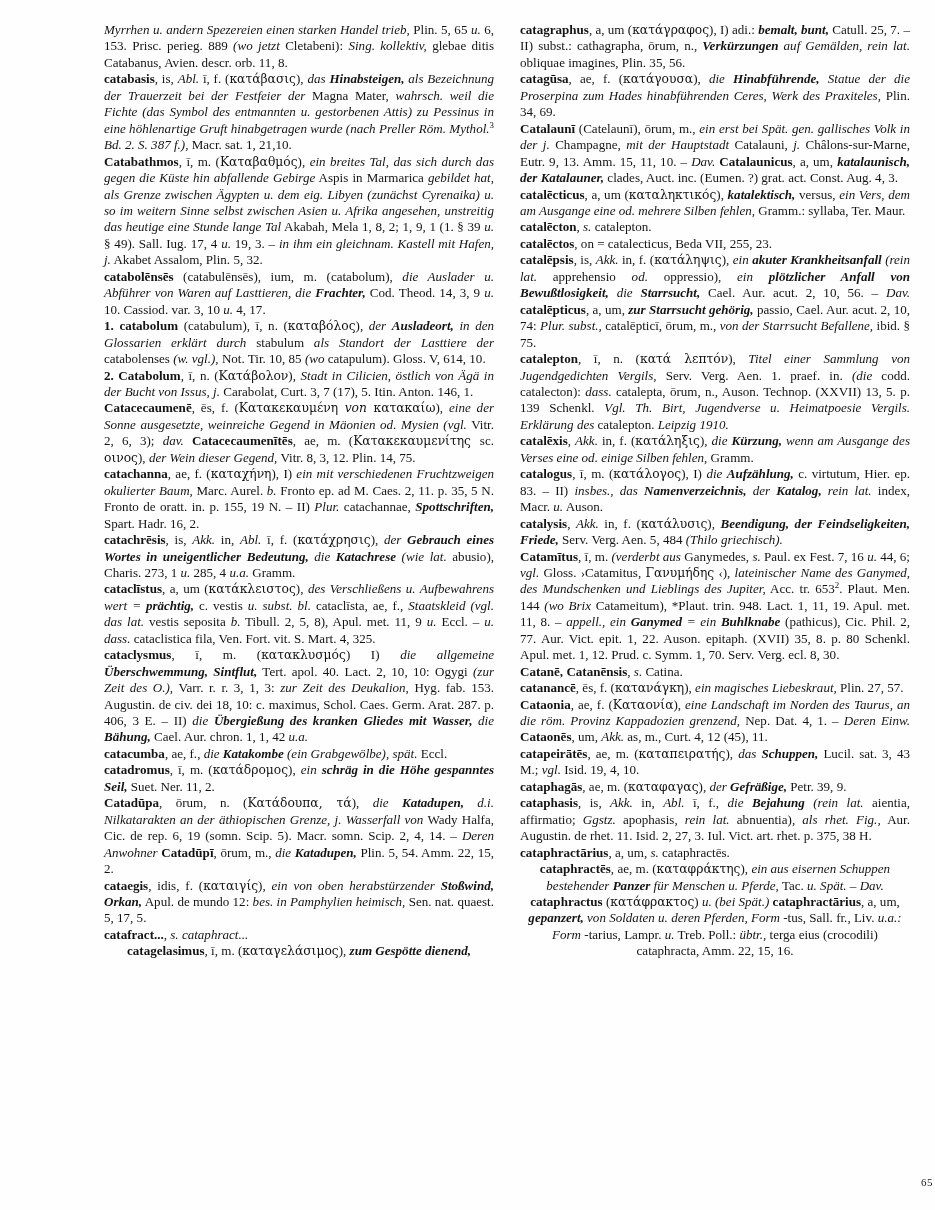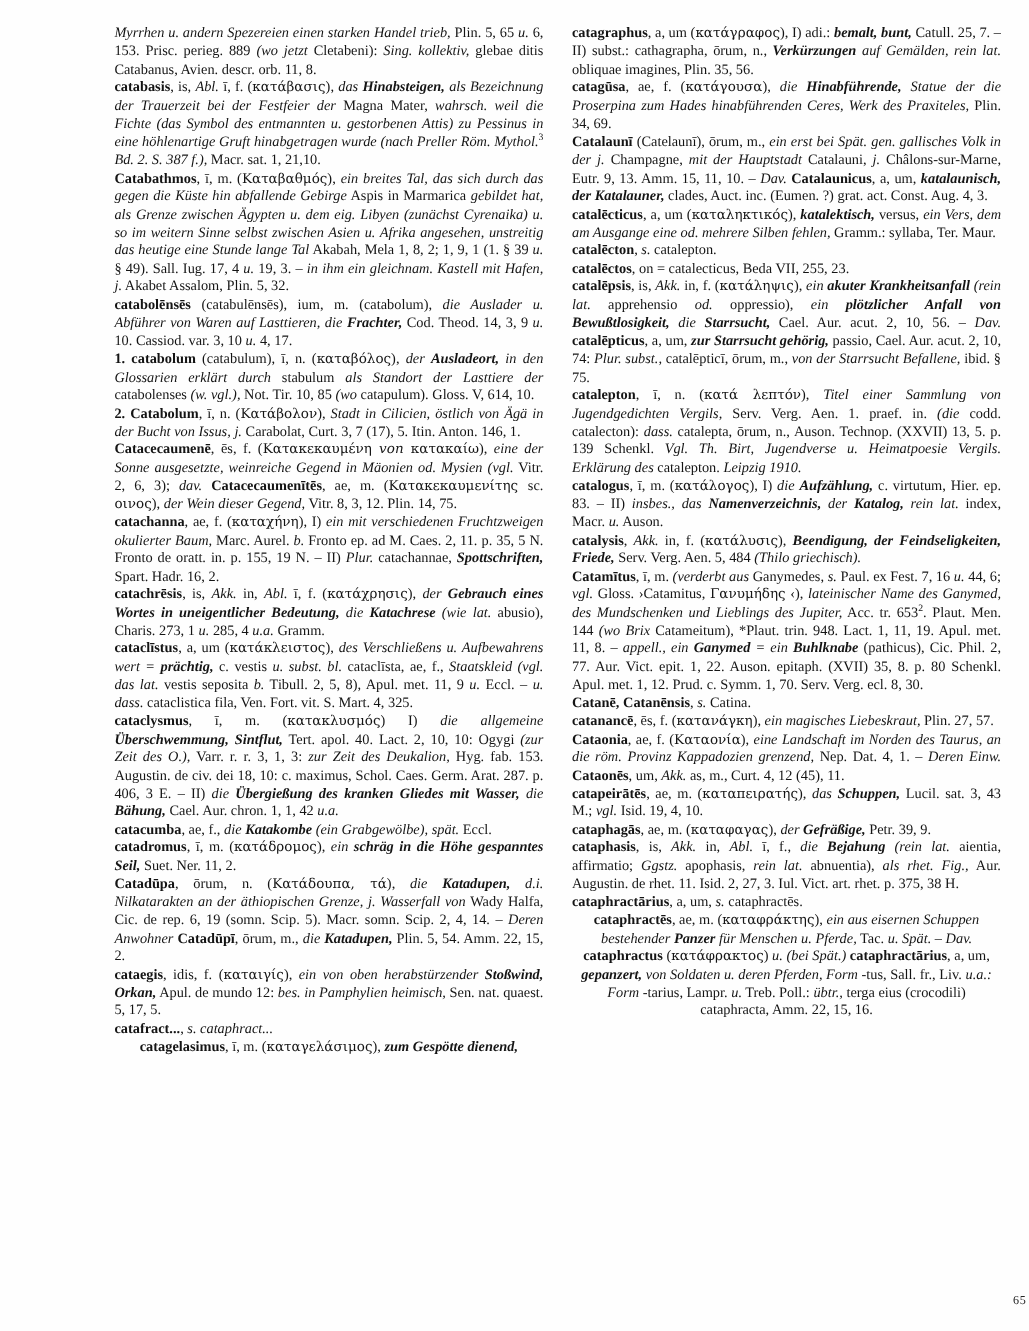--- a/index.html
+++ b/index.html
@@ -93,20 +93,21 @@
       </div>
     <div class="col" id="right-col">
         <p class="entry"><span class="hw">catagraphus</span><span class="rm">, a, um (</span><span class="gr">κατάγραφος</span><span class="rm">), I) adi.: </span><span class="bi">bemalt, bunt,</span><span class="rm"> Catull. 25, 7. – II) subst.: cathagrapha, ōrum, n., </span><span class="bi">Verkürzungen</span><span class="it"> auf Gemälden, rein lat.</span><span class="rm"> obliquae imagines, Plin. 35, 56.</span></p>
         <p class="entry"><span class="hw">catagūsa</span><span class="rm">, ae, f. (</span><span class="gr">κατάγουσα</span><span class="rm">), </span><span class="it">die </span><span class="bi">Hinabführende,</span><span class="it"> Statue der die Proserpina zum Hades hinabführenden Ceres, Werk des Praxiteles,</span><span class="rm"> Plin. 34, 69.</span></p>
         <p class="entry"><span class="hw">Catalaunī</span><span class="rm"> (Catelaunī), ōrum, m., </span><span class="it">ein erst bei Spät. gen. gallisches Volk in der j.</span><span class="rm"> Champagne, </span><span class="it">mit der Hauptstadt</span><span class="rm"> Catalauni, </span><span class="it">j.</span><span class="rm"> Châlons-sur-Marne, Eutr. 9, 13. Amm. 15, 11, 10. – </span><span class="it">Dav.</span><span class="rm"> </span><span class="hw">Catalaunicus</span><span class="rm">, a, um, </span><span class="bi">katalaunisch, der Katalauner,</span><span class="rm"> clades, Auct. inc. (Eumen. ?) grat. act. Const. Aug. 4, 3.</span></p>
         <p class="entry"><span class="hw">catalēcticus</span><span class="rm">, a, um (</span><span class="gr">καταληκτικός</span><span class="rm">), </span><span class="bi">katalektisch,</span><span class="rm"> versus, </span><span class="it">ein Vers, dem am Ausgange eine od. mehrere Silben fehlen,</span><span class="rm"> Gramm.: syllaba, Ter. Maur.</span></p>
         <p class="entry"><span class="hw">catalēcton</span><span class="rm">, </span><span class="it">s.</span><span class="rm"> catalepton.</span></p>
         <p class="entry"><span class="hw">catalēctos</span><span class="rm">, on = catalecticus, Beda VII, 255, 23.</span></p>
         <p class="entry"><span class="hw">catalēpsis</span><span class="rm">, is, </span><span class="it">Akk.</span><span class="rm"> in, f. (</span><span class="gr">κατάληψις</span><span class="rm">), </span><span class="it">ein </span><span class="bi">akuter Krankheitsanfall</span><span class="it"> (rein lat.</span><span class="rm"> apprehensio </span><span class="it">od.</span><span class="rm"> oppressio), </span><span class="it">ein </span><span class="bi">plötzlicher Anfall von Bewußtlosigkeit,</span><span class="it"> die </span><span class="bi">Starrsucht,</span><span class="rm"> Cael. Aur. acut. 2, 10, 56. – </span><span class="it">Dav.</span><span class="rm"> </span><span class="hw">catalēpticus</span><span class="rm">, a, um, </span><span class="bi">zur Starrsucht gehörig,</span><span class="rm"> passio, Cael. Aur. acut. 2, 10, 74: </span><span class="it">Plur. subst.,</span><span class="rm"> catalēpticī, ōrum, m., </span><span class="it">von der Starrsucht Befallene,</span><span class="rm"> ibid. § 75.</span></p>
         <p class="entry"><span class="hw">catalepton</span><span class="rm">, ī, n. (</span><span class="gr">κατά λεπτόν</span><span class="rm">), </span><span class="it">Titel einer Sammlung von Jugendgedichten Vergils,</span><span class="rm"> Serv. Verg. Aen. 1. praef. in. </span><span class="it">(die</span><span class="rm"> codd. catalecton): </span><span class="it">dass.</span><span class="rm"> catalepta, ōrum, n., Auson. Technop. (XXVII) 13, 5. p. 139 Schenkl. </span><span class="it">Vgl. Th. Birt, Jugendverse u. Heimatpoesie Vergils. Erklärung des</span><span class="rm"> catalepton. </span><span class="it">Leipzig 1910.</span></p>
+        <p class="entry"><span class="hw">catalēxis</span><span class="rm">, </span><span class="it">Akk.</span><span class="rm"> in, f. (</span><span class="gr">κατάληξις</span><span class="rm">), </span><span class="it">die </span><span class="bi">Kürzung,</span><span class="it"> wenn am Ausgange des Verses eine od. einige Silben fehlen,</span><span class="rm"> Gramm.</span></p>
         <p class="entry"><span class="hw">catalogus</span><span class="rm">, ī, m. (</span><span class="gr">κατάλογος</span><span class="rm">), I) </span><span class="it">die </span><span class="bi">Aufzählung,</span><span class="rm"> c. virtutum, Hier. ep. 83. – II) </span><span class="it">insbes., das </span><span class="bi">Namenverzeichnis,</span><span class="it"> der </span><span class="bi">Katalog,</span><span class="it"> rein lat.</span><span class="rm"> index, Macr. </span><span class="it">u.</span><span class="rm"> Auson.</span></p>
         <p class="entry"><span class="hw">catalysis</span><span class="rm">, </span><span class="it">Akk.</span><span class="rm"> in, f. (</span><span class="gr">κατάλυσις</span><span class="rm">), </span><span class="bi">Beendigung, der Feindseligkeiten, Friede,</span><span class="rm"> Serv. Verg. Aen. 5, 484 </span><span class="it">(Thilo griechisch).</span></p>
         <p class="entry"><span class="hw">Catamītus</span><span class="rm">, ī, m. </span><span class="it">(verderbt aus</span><span class="rm"> Ganymedes, </span><span class="it">s.</span><span class="rm"> Paul. ex Fest. 7, 16 </span><span class="it">u.</span><span class="rm"> 44, 6; </span><span class="it">vgl.</span><span class="rm"> Gloss. ›Catamitus, </span><span class="gr">Γανυμήδης</span><span class="rm"> ‹), </span><span class="it">lateinischer Name des Ganymed, des Mundschenken und Lieblings des Jupiter,</span><span class="rm"> Acc. tr. 653</span><sup>2</sup><span class="rm">. Plaut. Men. 144 </span><span class="it">(wo Brix</span><span class="rm"> Catameitum), *Plaut. trin. 948. Lact. 1, 11, 19. Apul. met. 11, 8. – </span><span class="it">appell., ein </span><span class="bi">Ganymed</span><span class="it"> = ein </span><span class="bi">Buhlknabe</span><span class="rm"> (pathicus), Cic. Phil. 2, 77. Aur. Vict. epit. 1, 22. Auson. epitaph. (XVII) 35, 8. p. 80 Schenkl. Apul. met. 1, 12. Prud. c. Symm. 1, 70. Serv. Verg. ecl. 8, 30.</span></p>
         <p class="entry"><span class="hw">Catanē, Catanēnsis</span><span class="rm">, </span><span class="it">s.</span><span class="rm"> Catina.</span></p>
         <p class="entry"><span class="hw">catanancē</span><span class="rm">, ēs, f. (</span><span class="gr">κατανάγκη</span><span class="rm">), </span><span class="it">ein magisches Liebeskraut,</span><span class="rm"> Plin. 27, 57.</span></p>
         <p class="entry"><span class="hw">Cataonia</span><span class="rm">, ae, f. (</span><span class="gr">Καταονία</span><span class="rm">), </span><span class="it">eine Landschaft im Norden des Taurus, an die röm. Provinz Kappadozien grenzend,</span><span class="rm"> Nep. Dat. 4, 1. – </span><span class="it">Deren Einw. </span><span class="hw">Cataonēs</span><span class="rm">, um, </span><span class="it">Akk.</span><span class="rm"> as, m., Curt. 4, 12 (45), 11.</span></p>
         <p class="entry"><span class="hw">catapeirātēs</span><span class="rm">, ae, m. (</span><span class="gr">καταπειρατής</span><span class="rm">), </span><span class="it">das </span><span class="bi">Schuppen,</span><span class="rm"> Lucil. sat. 3, 43 M.; </span><span class="it">vgl.</span><span class="rm"> Isid. 19, 4, 10.</span></p>
         <p class="entry"><span class="hw">cataphagās</span><span class="rm">, ae, m. (</span><span class="gr">καταφαγας</span><span class="rm">), </span><span class="it">der </span><span class="bi">Gefräßige,</span><span class="rm"> Petr. 39, 9.</span></p>
         <p class="entry"><span class="hw">cataphasis</span><span class="rm">, is, </span><span class="it">Akk.</span><span class="rm"> in, </span><span class="it">Abl.</span><span class="rm"> ī, f., </span><span class="it">die </span><span class="bi">Bejahung</span><span class="it"> (rein lat.</span><span class="rm"> aientia, affirmatio; </span><span class="it">Ggstz.</span><span class="rm"> apophasis, </span><span class="it">rein lat.</span><span class="rm"> abnuentia), </span><span class="it">als rhet. Fig.,</span><span class="rm"> Aur. Augustin. de rhet. 11. Isid. 2, 27, 3. Iul. Vict. art. rhet. p. 375, 38 H.</span></p>
         <p class="entry"><span class="hw">cataphractārius</span><span class="rm">, a, um, </span><span class="it">s.</span><span class="rm"> cataphractēs.</span></p>

